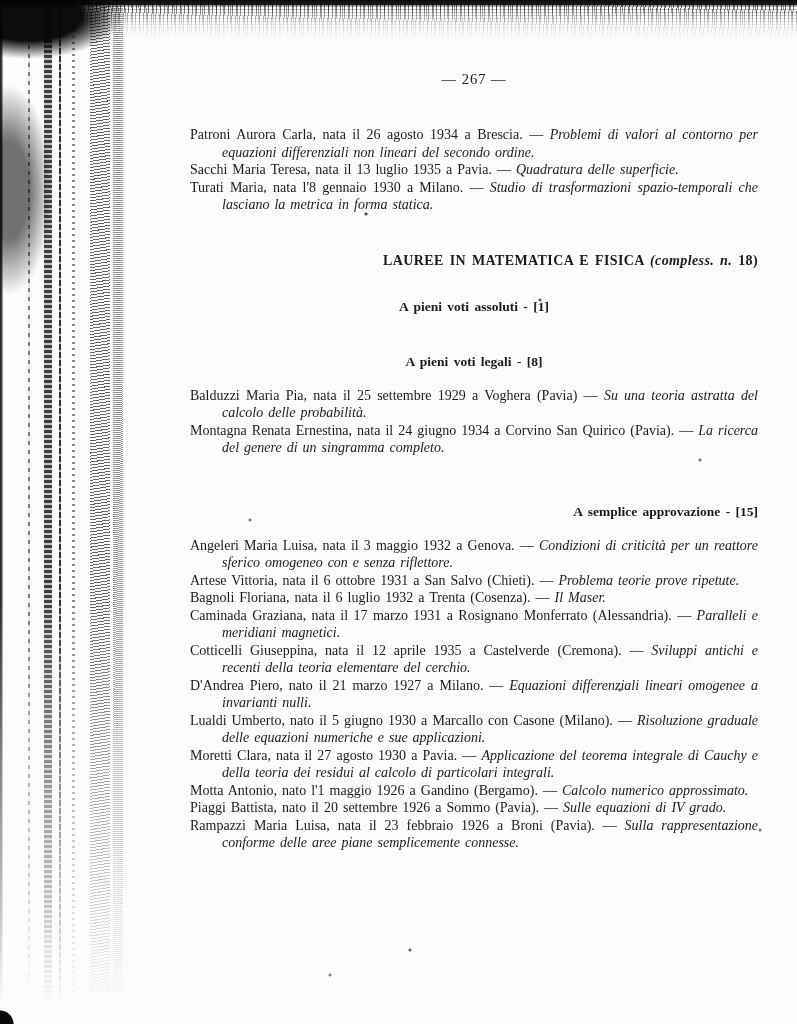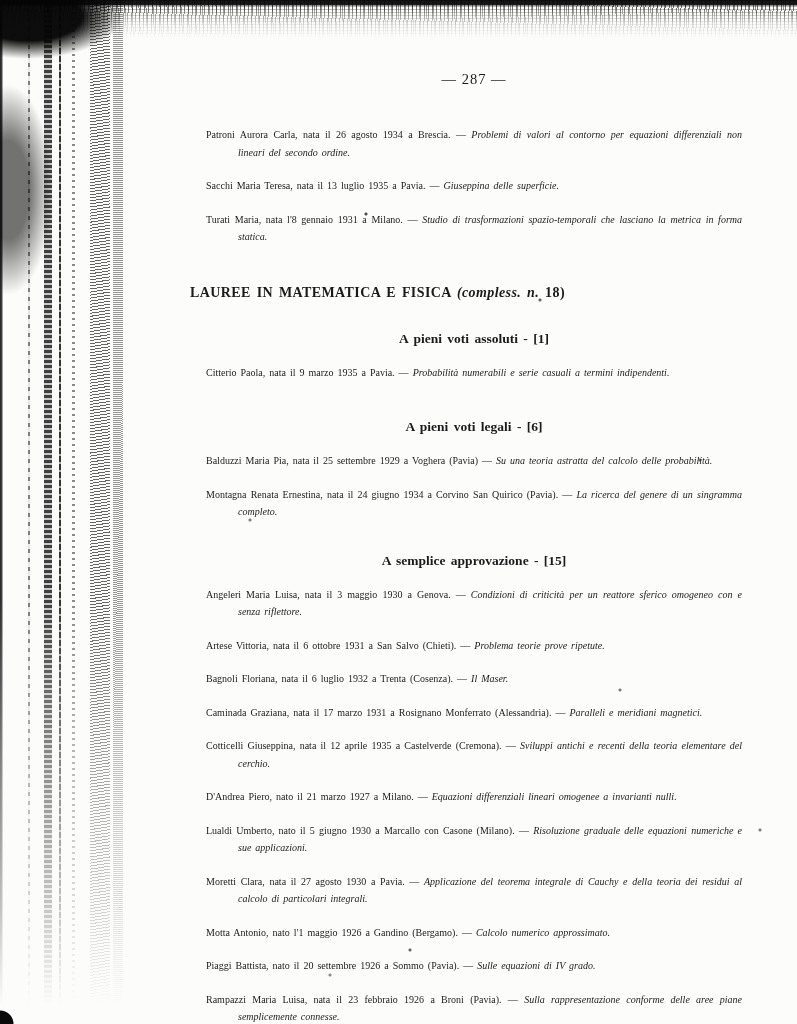--- a/index.html
+++ b/index.html
@@ -91,95 +91,92 @@
   }
   .page-number {
     text-align: center;
     font-size: 14.5px;
     line-height: 18px;
     letter-spacing: 1px;
     margin: 0 0 38px 0;
   }
   .entries { margin: 0; }
   .entry {
-    margin: 16px;
+    margin: 0;
     padding-left: 32px;
     text-indent: -32px;
-    font-size: 10px;
+    font-size: 14px;
     line-height: 17.5px;
     text-align: justify;
     word-spacing: 1.5px;
   }
   .entry .thesis { font-style: italic; }
   .main-heading {
     margin: 38px 0 0 0;
     font-size: 14px;
     line-height: 18px;
     font-weight: bold;
-    text-align: left;
+    text-align: right;
     letter-spacing: 0.4px;
     word-spacing: 2px;
   }
   .main-heading .it { font-style: italic; }
   .grade-section .sub-heading {
     margin: 0;
     font-size: 13.5px;
     line-height: 18px;
     font-weight: bold;
     text-align: center;
     word-spacing: 2px;
   }
   .grade-section .entries { margin-top: 16px; }
   .sec-0 .sub-heading { margin-top: 28px; }
   .sec-1 .sub-heading { margin-top: 37px; }
-  .sec-2 .sub-heading { margin-top: 31px; }
+  .sec-2 .sub-heading { margin-top: 46px; text-align: right; }
 </style>
 </head>
 <body style="--ink: #1b1b1b; --paper: #fcfcfa;">
 
 <div class="scan-top"></div>
 <div class="scan-gutter"></div>
 <div class="scan-corner-bl"></div>
 <div class="scan-specks"></div>
 
 <main class="content">
   <div class="text-block">
-    <div class="page-number">— 287 —</div>
+    <div class="page-number">— 267 —</div>
 
     <div class="entries top-entries" id="top-entries">
   <p class="entry"><span class="roman">Patroni Aurora Carla, nata il 26 agosto 1934 a Brescia. —</span> <span class="thesis">Problemi di valori al contorno per equazioni differenziali non lineari del secondo ordine.</span></p>
 
-  <p class="entry"><span class="roman">Sacchi Maria Teresa, nata il 13 luglio 1935 a Pavia. —</span> <span class="thesis">Giuseppina delle superficie.</span></p>
-
-  <p class="entry"><span class="roman">Turati Maria, nata l'8 gennaio 1931 a Milano. —</span> <span class="thesis">Studio di trasformazioni spazio-temporali che lasciano la metrica in forma statica.</span></p>
+  <p class="entry"><span class="roman">Sacchi Maria Teresa, nata il 13 luglio 1935 a Pavia. —</span> <span class="thesis">Quadratura delle superficie.</span></p>
+
+  <p class="entry"><span class="roman">Turati Maria, nata l'8 gennaio 1930 a Milano. —</span> <span class="thesis">Studio di trasformazioni spazio-temporali che lasciano la metrica in forma statica.</span></p>
 </div>
 
     <h1 class="main-heading"><span>LAUREE IN MATEMATICA E FISICA</span> <span class="it">(compless. n.</span> <span>18)</span></h1>
 
     <div id="sections">
   <section class="grade-section sec-0">
     <h2 class="sub-heading">A pieni voti assoluti - [1]</h2>
-    <div class="entries">
-  <p class="entry"><span class="roman">Citterio Paola, nata il 9 marzo 1935 a Pavia. —</span> <span class="thesis">Probabilità numerabili e serie casuali a termini indipendenti.</span></p>
-</div>
   </section>
 
   <section class="grade-section sec-1">
-    <h2 class="sub-heading">A pieni voti legali - [6]</h2>
+    <h2 class="sub-heading">A pieni voti legali - [8]</h2>
     <div class="entries">
   <p class="entry"><span class="roman">Balduzzi Maria Pia, nata il 25 settembre 1929 a Voghera (Pavia) —</span> <span class="thesis">Su una teoria astratta del calcolo delle probabilità.</span></p>
 
   <p class="entry"><span class="roman">Montagna Renata Ernestina, nata il 24 giugno 1934 a Corvino San Quirico (Pavia). —</span> <span class="thesis">La ricerca del genere di un singramma completo.</span></p>
 </div>
   </section>
 
   <section class="grade-section sec-2">
     <h2 class="sub-heading">A semplice approvazione - [15]</h2>
     <div class="entries">
-  <p class="entry"><span class="roman">Angeleri Maria Luisa, nata il 3 maggio 1930 a Genova. —</span> <span class="thesis">Condizioni di criticità per un reattore sferico omogeneo con e senza riflettore.</span></p>
+  <p class="entry"><span class="roman">Angeleri Maria Luisa, nata il 3 maggio 1932 a Genova. —</span> <span class="thesis">Condizioni di criticità per un reattore sferico omogeneo con e senza riflettore.</span></p>
 
   <p class="entry"><span class="roman">Artese Vittoria, nata il 6 ottobre 1931 a San Salvo (Chieti). —</span> <span class="thesis">Problema teorie prove ripetute.</span></p>
 
   <p class="entry"><span class="roman">Bagnoli Floriana, nata il 6 luglio 1932 a Trenta (Cosenza). —</span> <span class="thesis">Il Maser.</span></p>
 
   <p class="entry"><span class="roman">Caminada Graziana, nata il 17 marzo 1931 a Rosignano Monferrato (Alessandria). —</span> <span class="thesis">Paralleli e meridiani magnetici.</span></p>
 
   <p class="entry"><span class="roman">Cotticelli Giuseppina, nata il 12 aprile 1935 a Castelverde (Cremona). —</span> <span class="thesis">Sviluppi antichi e recenti della teoria elementare del cerchio.</span></p>
 
   <p class="entry"><span class="roman">D'Andrea Piero, nato il 21 marzo 1927 a Milano. —</span> <span class="thesis">Equazioni differenziali lineari omogenee a invarianti nulli.</span></p>

